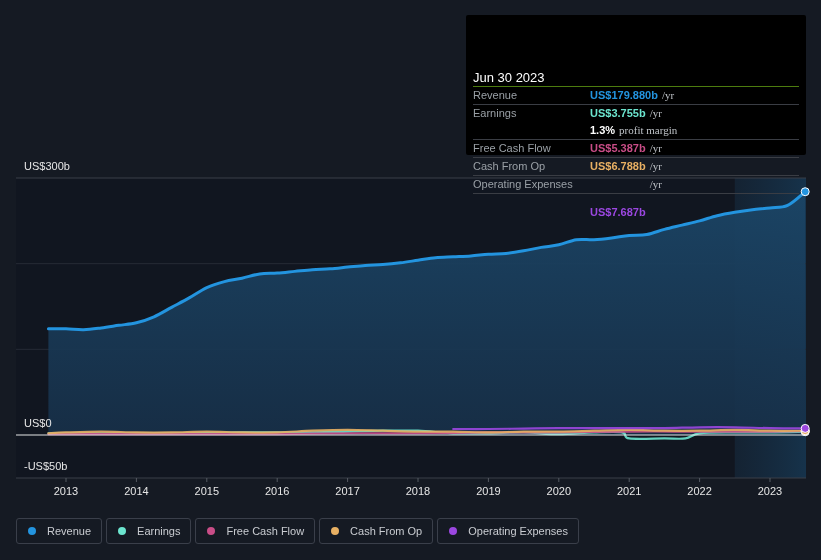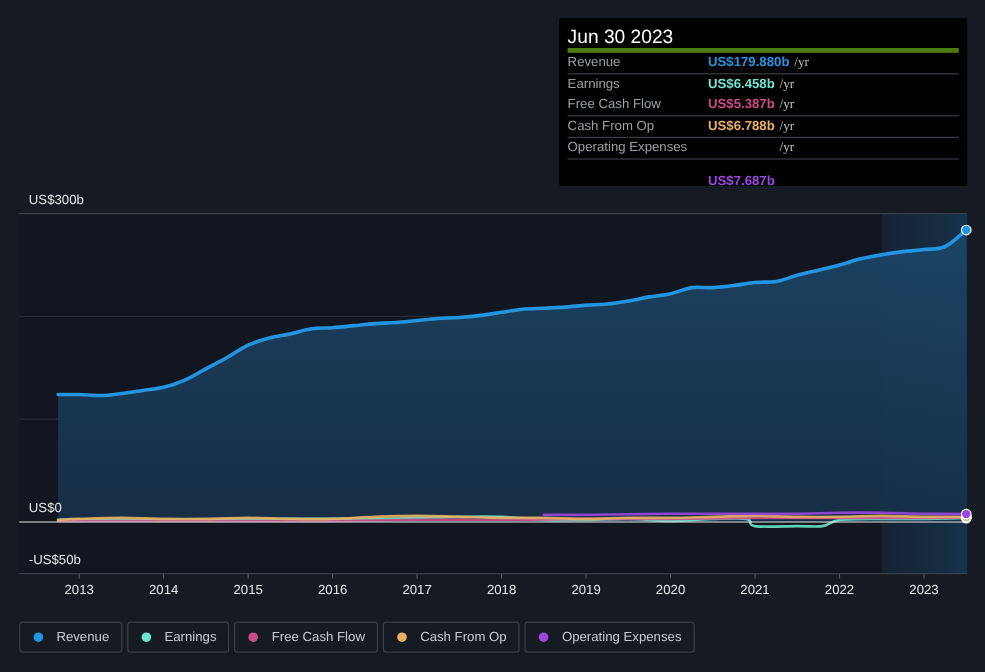--- a/index.html
+++ b/index.html
@@ -1,19 +1,19 @@
 <!DOCTYPE html>
 <html><head>
 <meta charset="utf-8">
 <style>
   html, body { margin:0; padding:0; }
   body { width:821px; height:560px; background:#151a23; font-family:"Liberation Sans", sans-serif; position:relative; overflow:hidden; color:#e6e6e6; }
   #chart { position:absolute; left:0; top:0; width:821px; height:505px; }
   .tooltip { position:absolute; left:466px; top:15px; width:340px; height:140px; background:#000; border-radius:2px; box-sizing:border-box; padding:8px 7px 0 7px; font-size:11px; }
-  .tt-date { color:#fff; font-size:16px; height:17px; line-height:17px; border-bottom:4px solid #4d7c0f; }
+  .tt-date { color:#fff; font-size:13px; height:17px; line-height:17px; border-bottom:1px solid #4d7c0f;margin-top:46px; }
   .tt-row { display:flex; height:17px; line-height:17px; border-bottom:1px solid #3a3d44; }
   .tt-row.nob { border-bottom:none; }
   .tt-label { width:117px; color:#9aa0a6; }
   .tt-val { font-weight:bold; }
   .tt-unit { color:#bfc3c8; margin-left:4px;font-family:Liberation Serif, serif; }
   .legend { position:absolute; top:518px; left:16px; display:flex; gap:4px; }
   .leg { height:26px; border:1px solid #3a3f4a; border-radius:3px; display:flex; align-items:center; padding:0 10px 0 11px; font-size:11px; color:#c9ccd1; box-sizing:border-box; cursor:pointer; }
   .leg .dot { width:8px; height:8px; border-radius:50%; margin-right:11px; }
   .axis-text { fill:#e6e6e6; font-size:11px; font-family:"Liberation Sans", sans-serif; }
 </style>
@@ -91,22 +91,27 @@
 <div class="tooltip">
   <div class="tt-date">Jun 30 2023</div>
   <div id="tt-rows">
       <div class="tt-row">
         <span class="tt-label">Revenue</span>
         <span class="tt-val" style="color: rgb(35, 148, 223);">US$179.880b</span>
         <span class="tt-unit">/yr</span>
       </div>
       <div class="tt-row nob">
         <span class="tt-label">Earnings</span>
-        <span class="tt-val" style="color: rgb(108, 229, 207);">US$6.458b</span>
+        <span class="tt-val" style="color: rgb(108, 229, 207);">US$3.755b</span>
         <span class="tt-unit">/yr</span>
+      </div>
+      <div class="tt-row">
+        <span class="tt-label"></span>
+        <span class="tt-val" style="color: rgb(255, 255, 255);">1.3%</span>
+        <span class="tt-unit">profit margin</span>
       </div>
       <div class="tt-row">
         <span class="tt-label">Free Cash Flow</span>
         <span class="tt-val" style="color: rgb(201, 77, 135);">US$5.387b</span>
         <span class="tt-unit">/yr</span>
       </div>
       <div class="tt-row">
         <span class="tt-label">Cash From Op</span>
         <span class="tt-val" style="color: rgb(232, 176, 99);">US$6.788b</span>
         <span class="tt-unit">/yr</span>

